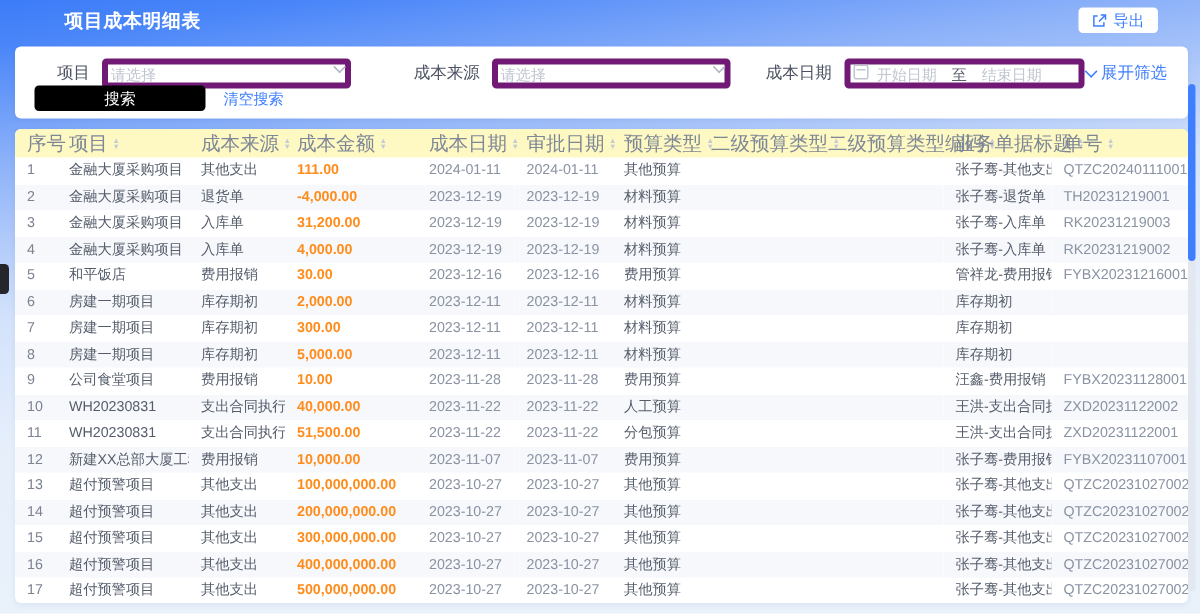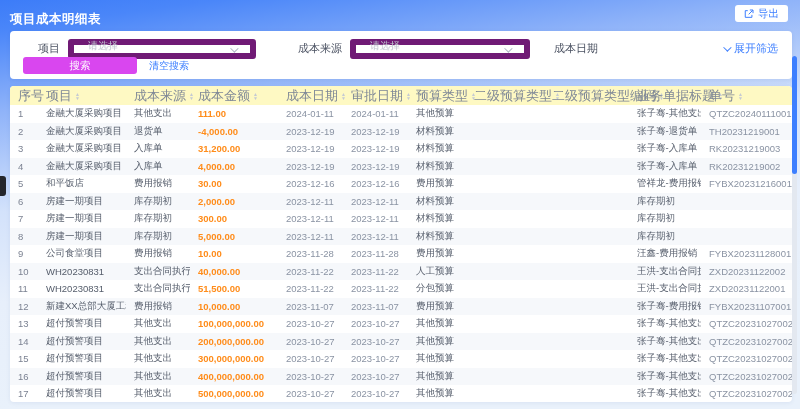--- a/index.html
+++ b/index.html
@@ -4,43 +4,43 @@
 <style>
   * { margin:0; padding:0; box-sizing:border-box; }
   html,body { width:800px; height:409px; overflow:hidden; }
   body {
     font-family:"Liberation Sans","DejaVu Sans",sans-serif;
     background:linear-gradient(172deg,#3c7cf8 0px,#4a86f9 30px,#8fb3f9 110px,#d3e2fb 210px,#e7effb 300px,#e9f1fb 409px);
     position:relative;
     color:#5a6170;
   }
   
-  .topbar { position:absolute; top:0; left:0; right:0; height:28px; display:flex; align-items:flex-end; }
+  .topbar { position:absolute; top:0; left:0; right:16px; height:28px; display:flex; align-items:center;padding-left:33px; }
   .page-title { color:#fff; font-size:12.5px; font-weight:bold; margin-left:10px; letter-spacing:.5px; }
   .export-btn { position:absolute; right:12px; top:5px; height:17px; background:#fff; border:none; border-radius:3px;
     color:#3d7fff; font-size:10.5px; display:flex; align-items:center; gap:4px; padding:0 9px; cursor:pointer;
     font-family:inherit; }
   
   .filter-card { position:absolute; left:10px; right:8px; top:31px; height:48px; background:#fff; border-radius:4px;
     box-shadow:0 1px 4px rgba(40,70,140,.08); }
   .filter-row { position:absolute; top:7px; left:0; right:0; height:21px; display:flex; align-items:center; }
   .f-label { font-size:11px; color:#4a5161; white-space:nowrap; }
-  .select, .date-range { height:20px; border:6px solid #701a75; border-radius:3px; background:#fff;
-    display:flex; align-items:flex-end; padding:0 14px; font-size:10px; color:#c0c6d0; }
+  .select, .date-range { height:20px; border:4px solid #701a75; border-radius:3px; background:#fff;
+    display:flex; align-items:flex-start; padding:0 2px; font-size:10px; color:#c0c6d0; }
   .select { justify-content:space-between; }
   .chev { width:6px; height:6px; border-right:1.3px solid #aeb5c2; border-bottom:1.3px solid #aeb5c2;
     transform:rotate(45deg) translateY(-2px); display:inline-block; }
   .chev.blue { border-color:#3d7fff; }
   .cal-icon { width:10px; height:10px; border:1px solid #c0c6d0; border-radius:1.5px; position:relative; margin-right:6px; flex:none; }
   .cal-icon::before { content:""; position:absolute; left:1px; right:1px; top:2.5px; border-top:1px solid #c0c6d0; }
   .sep { color:#5a6170; margin:0 10px; font-size:10px; }
   .expand { margin-left:auto; margin-right:14px; display:flex; align-items:center; gap:5px; color:#3d7fff;
     font-size:11px; cursor:pointer; white-space:nowrap; }
   .action-row { position:absolute; top:26px; left:13px; display:flex; align-items:center; }
-  .search-btn { width:114px; height:17px; background:#d946ef; color:#fff; border:none; border-radius:3px;
+  .search-btn { width:114px; height:17px; background:#000000; color:#fff; border:none; border-radius:3px;
     font-size:10.5px; cursor:pointer; font-family:inherit; }
   .clear-link { margin-left:12px; color:#3d7fff; font-size:10px; cursor:pointer; text-decoration:none; }
   
   .table-card { position:absolute; left:10px; right:8px; top:86px; height:316px; background:#fff; border-radius:4px;
     overflow:hidden; box-shadow:0 1px 4px rgba(40,70,140,.08); }
   table.grid { width:100%; border-collapse:collapse; table-layout:fixed; }
   .grid th { height:19px; background:#fef9c3; color:#7e8796; font-size:13px; font-weight:normal;
     text-align:left; padding:0 0 0 8px; white-space:nowrap; overflow:visible; }
   .grid td { height:17.5px; font-size:9.5px; padding:0 0 0 8px; white-space:nowrap; overflow:hidden;
     color:#555d6b; }
@@ -78,20 +78,26 @@
     <div class="select" style="width:188px;margin-left:8px">
       <span class="ph">请选择</span>
       <span class="chev"></span>
     </div>
     <span class="f-label" style="margin-left:42px">成本来源</span>
     <div class="select" style="width:180px;margin-left:8px">
       <span class="ph">请选择</span>
       <span class="chev"></span>
     </div>
     <span class="f-label" style="margin-left:24px">成本日期</span>
+    <div class="date-range" style="width:182px;margin-left:8px">
+      <span class="cal-icon"></span>
+      <span class="ph">开始日期</span>
+      <span class="sep">至</span>
+      <span class="ph">结束日期</span>
+    </div>
     <div class="expand">
       <span class="chev blue"></span>
       <span>展开筛选</span>
     </div>
   </div>
   <div class="action-row">
     <button class="search-btn">搜索</button>
     <a class="clear-link">清空搜索</a>
   </div>
 </div>

